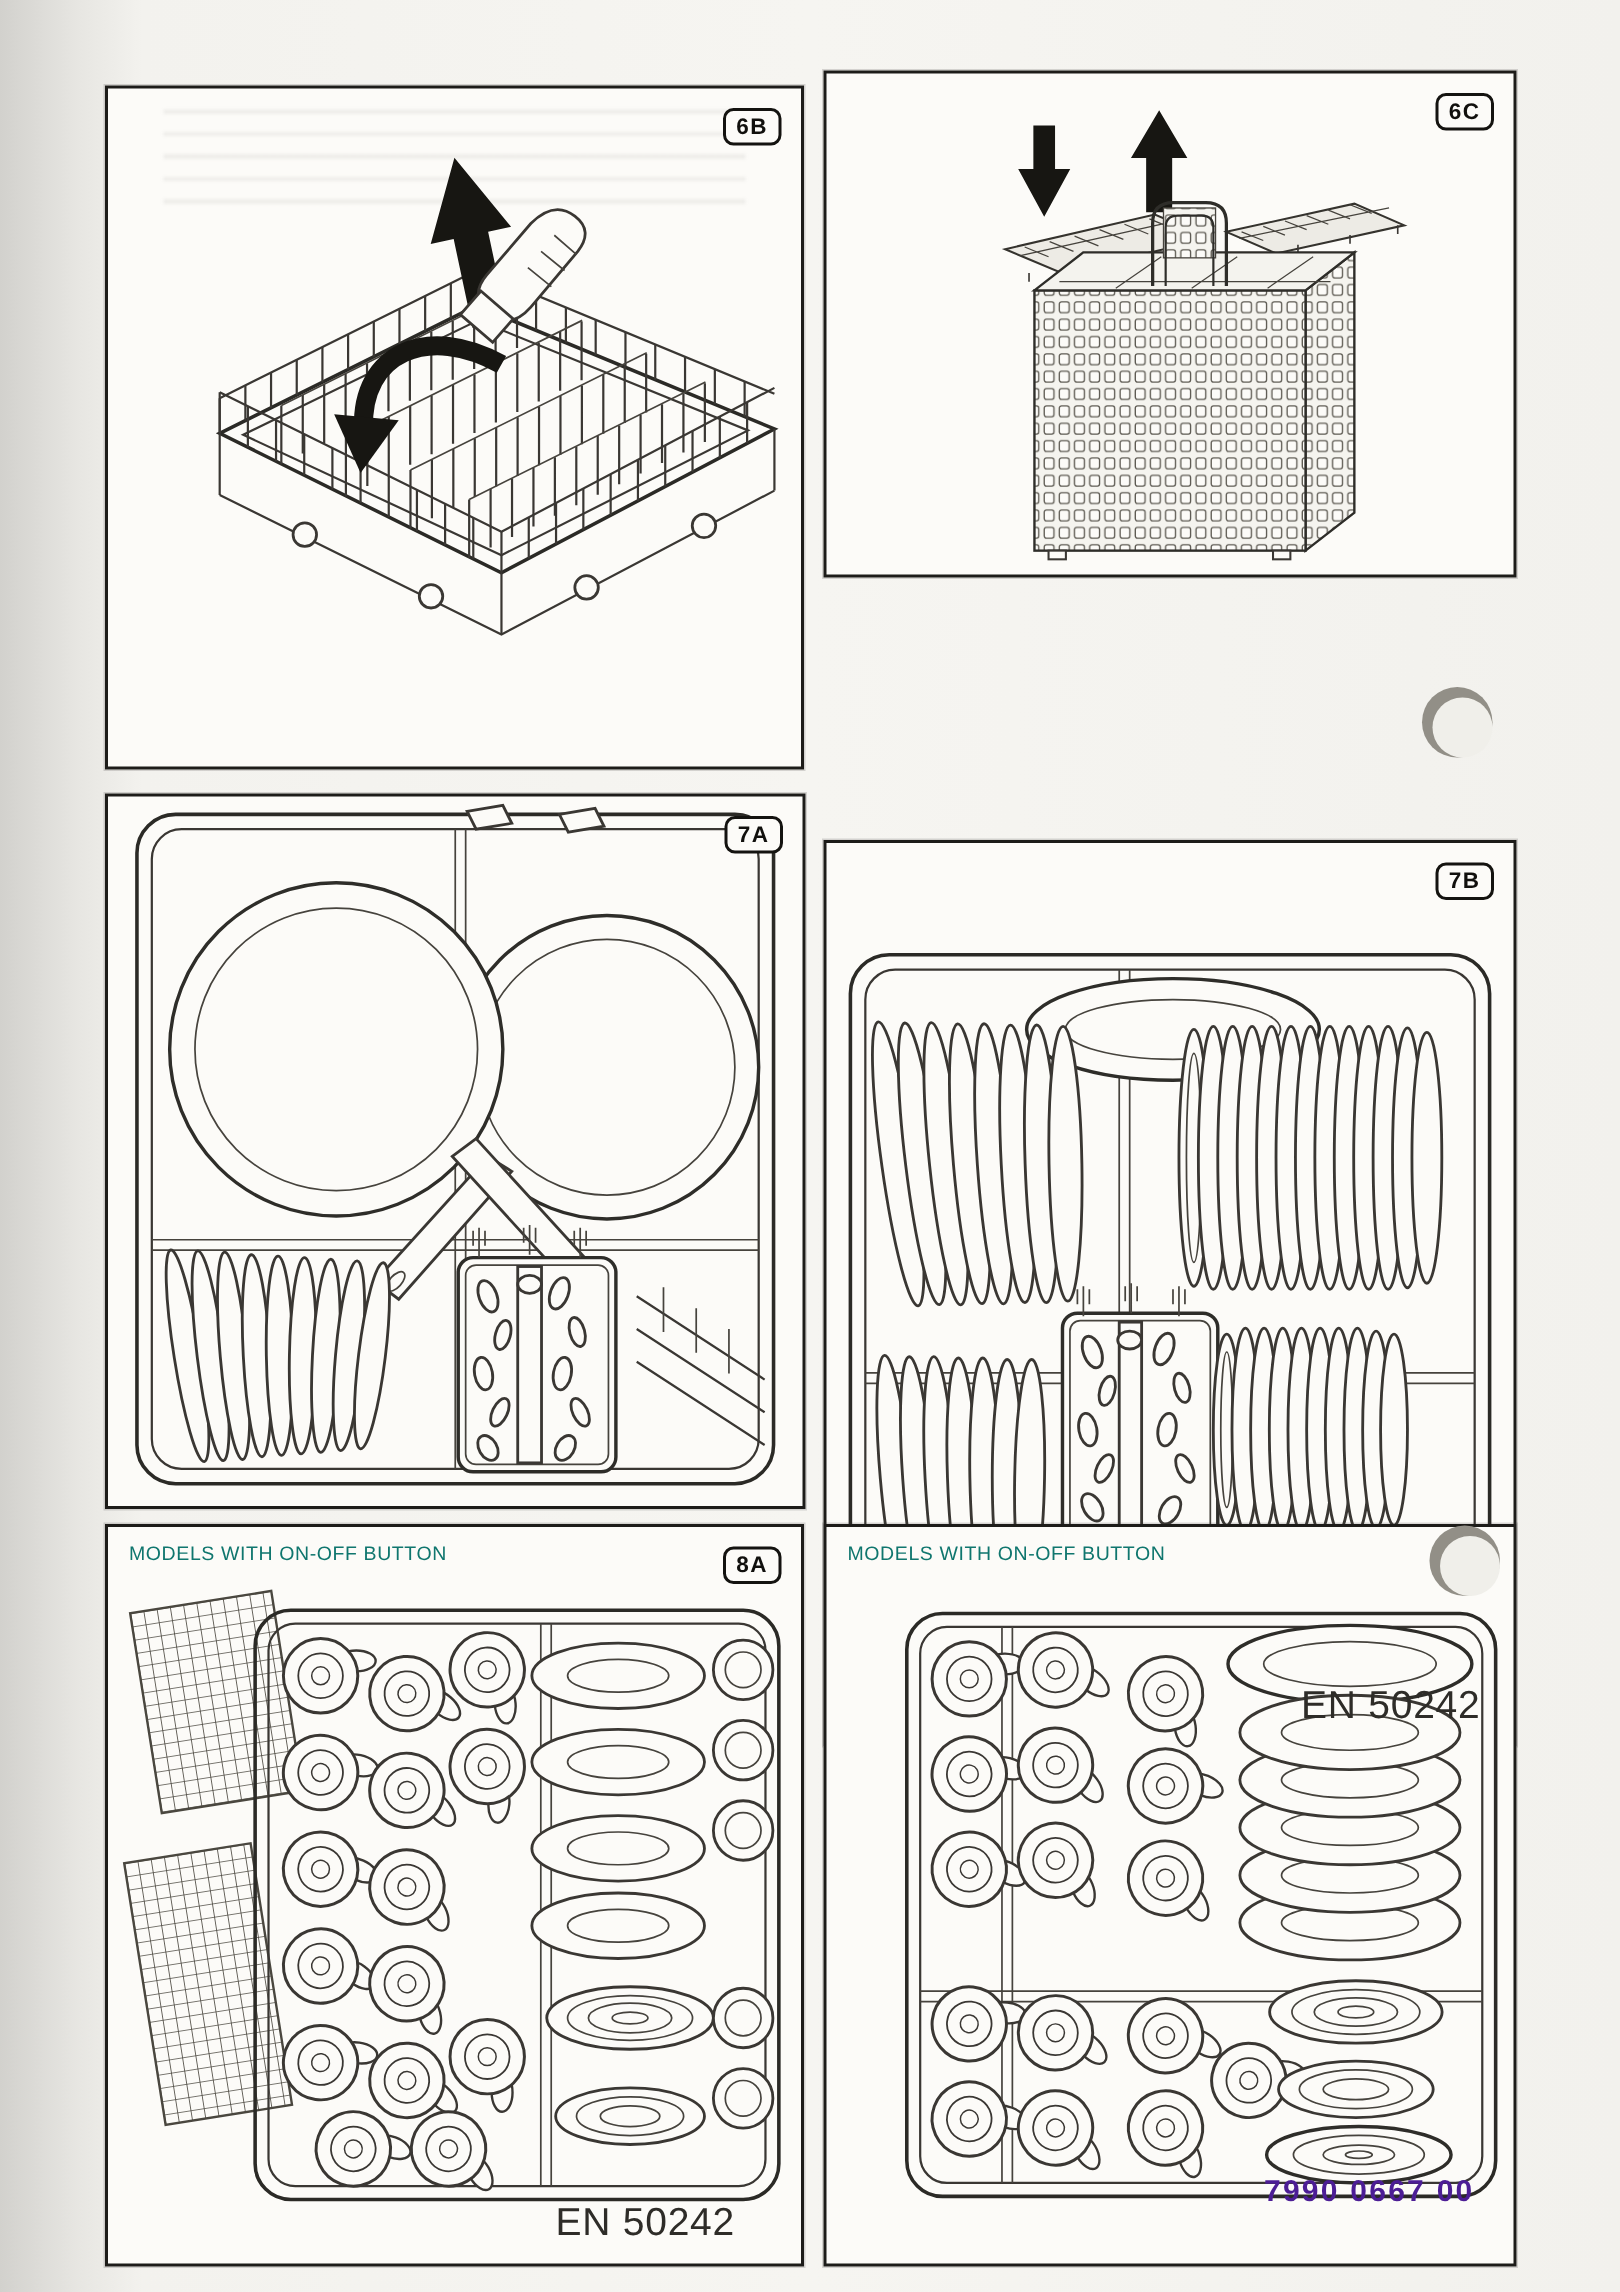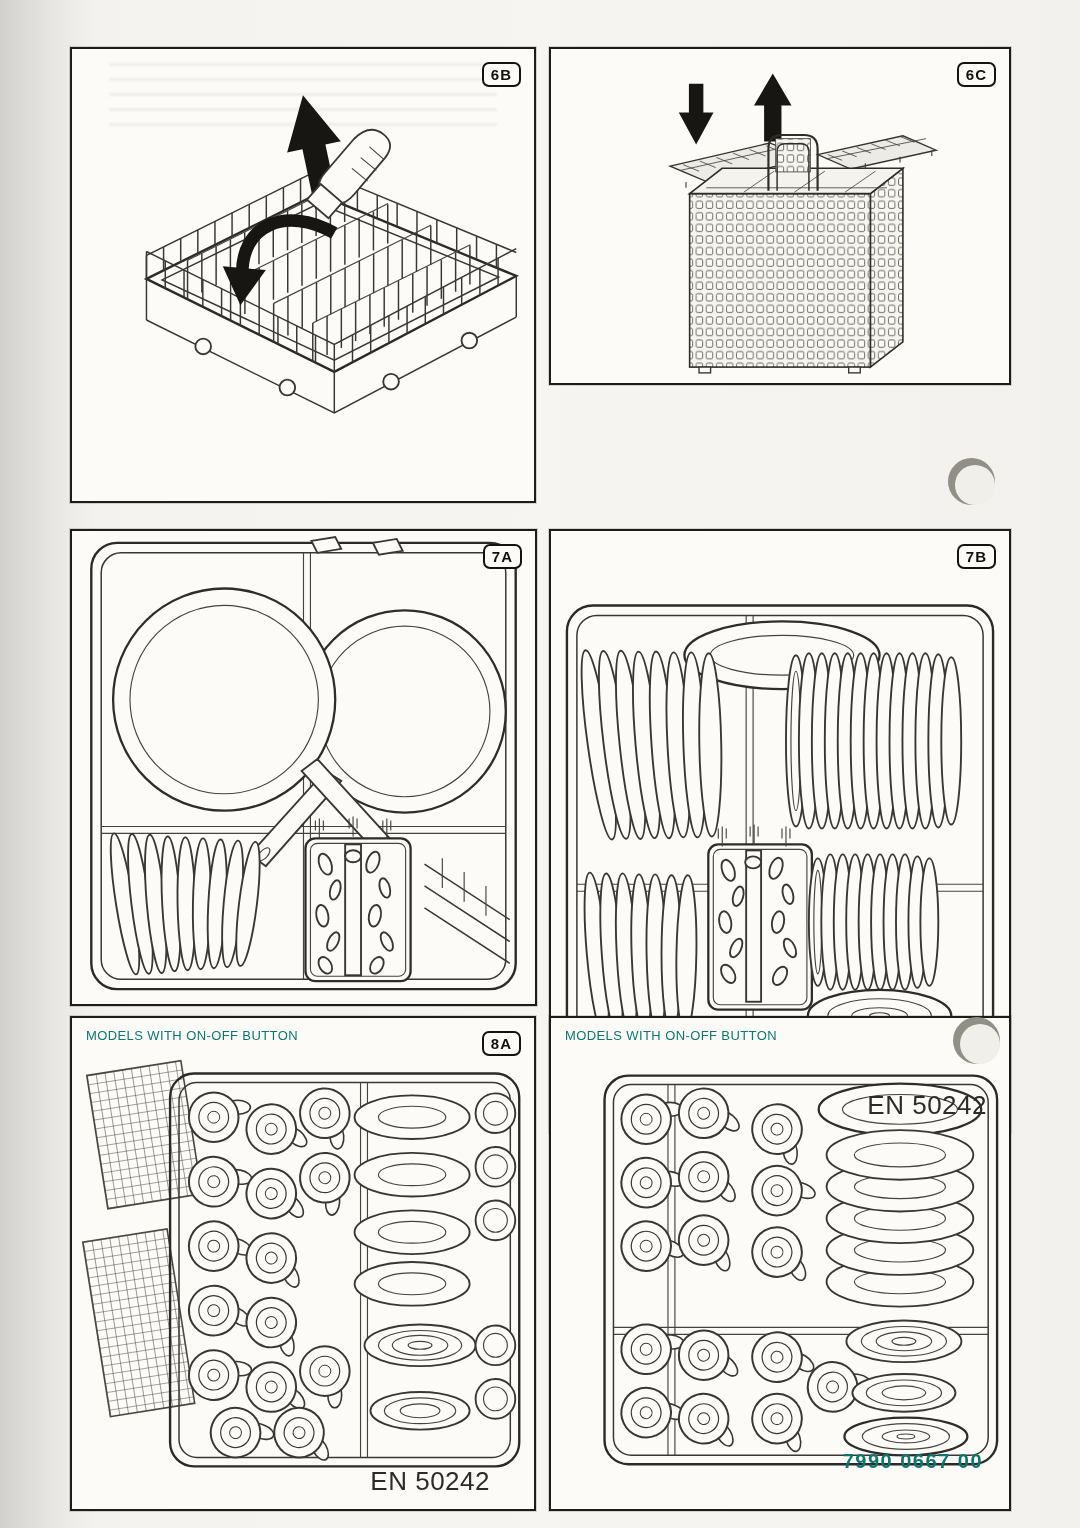--- a/index.html
+++ b/index.html
@@ -1,38 +1,38 @@
 <!DOCTYPE html>
 <html><head>
 <meta charset="utf-8">
 <style>
   *{margin:0;padding:0;box-sizing:border-box}
   html,body{width:1080px;height:1528px}
   body{position:relative;overflow:hidden;background:#c7c6c2;font-family:"Liberation Sans",sans-serif}
   .sheet{position:absolute;inset:0;
     background:linear-gradient(to right,#d2d1cd 0,#e7e6e2 52px,#f3f2ee 95px,#f6f5f1 50%,#f2f1ed 100%)}
   .panel{position:absolute;background:#fcfbf8;border:2px solid #1d1c19;box-shadow:0 0 0 1px rgba(60,58,54,.18)}
-  .p6b{left:70px;top:47px;width:466px;height:456px}
+  .p6b{left:70px;top:57px;width:466px;height:456px}
   .p6c{left:549px;top:47px;width:462px;height:338px}
   .p7a{left:70px;top:529px;width:467px;height:477px}
-  .p7b{left:549px;top:529px;width:462px;height:604px}
+  .p7b{left:549px;top:560px;width:462px;height:604px}
   .p8a{left:70px;top:1016px;width:466px;height:495px}
   .p8b{left:549px;top:1016px;width:462px;height:495px}
   .p6b::before{content:"";position:absolute;left:8%;top:3%;width:84%;height:15%;
     background:repeating-linear-gradient(to bottom,rgba(122,120,114,.10) 0 3px,transparent 3px 15px);
     filter:blur(1px);pointer-events:none}
   .badge{position:absolute;top:13px;right:13px;z-index:6;border:2px solid #141310;border-radius:7px;
     padding:0 7px;height:25px;line-height:22px;font-weight:bold;font-size:15px;letter-spacing:1px;
     color:#11100d;background:#fcfbf8}
   .hdr{position:absolute;top:10px;left:14px;z-index:6;font-size:13px;letter-spacing:.4px;color:#0f766e}
   .cap{position:absolute;z-index:6;font-size:26px;color:#2e2c28;letter-spacing:.5px}
   .cap-7b{right:22px;bottom:10px}
   .cap-8a{right:44px;bottom:12px}
   .watermark{position:absolute;right:26px;bottom:36px;z-index:6;font-size:20px;letter-spacing:1.5px;
-    color:#0f766e;font-weight:bold}
+    color:#4c1d95;font-weight:bold}
   .art{position:absolute;inset:0;width:100%;height:100%}
   .hole{position:absolute;width:47px;height:47px;border-radius:50%;background:#928f87;z-index:9}
   .hole::after{content:"";position:absolute;left:7px;top:7px;width:40px;height:40px;border-radius:50%;
     background:#f0efea}
   .hole1{left:948px;top:458px}
   .hole2{left:953px;top:1017px}
   
   .ln{stroke:#3a3733;stroke-width:1.5;fill:none}
   .thin{stroke:#46433d;stroke-width:1.15;fill:none}
   .ln2{stroke:#2b2a26;stroke-width:2.4;fill:none}

